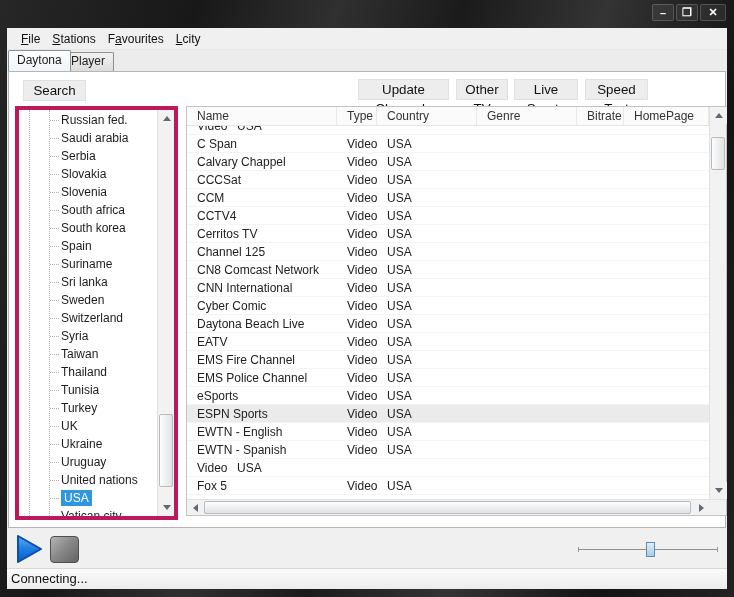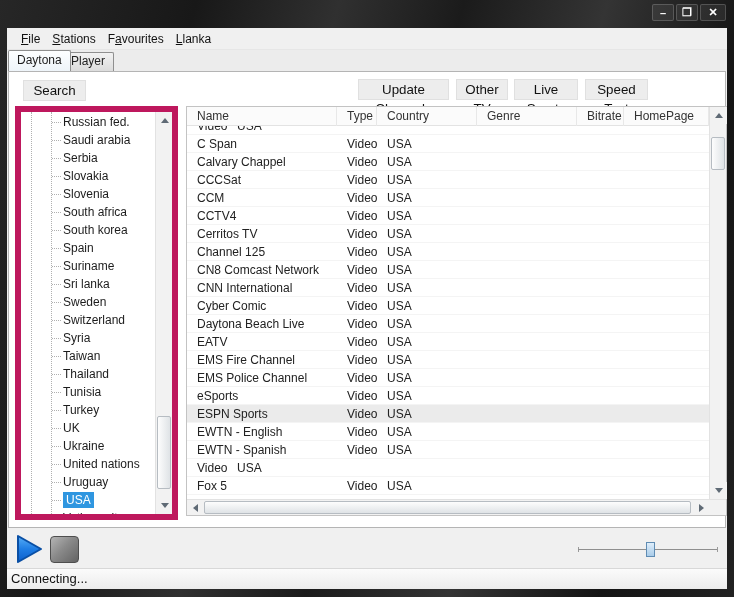--- a/index.html
+++ b/index.html
@@ -38,21 +38,21 @@
   .btn { position:absolute; height:21px; line-height:19px; text-align:center;
     background:#ededed; border:1px solid #e0e0e0; color:#111; }
   .btn-search { left:14px; top:8px; width:63px; }
   .btn-update { left:349px; top:7px; width:91px; }
   .btn-other  { left:447px; top:7px; width:52px; }
   .btn-live   { left:505px; top:7px; width:64px; }
   .btn-speed  { left:576px; top:7px; width:63px; }
 
   
   .tree { position:absolute; left:6px; top:34px; width:163px; height:414px;
-    background:#fff; border:6px solid #be185d; overflow:hidden; }
+    background:#fff; border:4px solid #be185d; overflow:hidden; }
   .vline1,.vline2 { position:absolute; top:0; bottom:0; border-left:1px dotted #b0b0b0; }
   .vline1 { left:10px; } .vline2 { left:30px; }
   .titem { position:relative; height:18px; line-height:18px; padding-left:42px; white-space:nowrap; }
   .titem .conn { position:absolute; left:31px; top:9px; width:9px; border-top:1px dotted #b0b0b0; }
   .titem .tlabel { color:#1c1c1c; }
   .titem .tlabel.sel { background:#2f96e0; color:#fff; padding:1px 3px; }
   .treeitems { position:absolute; left:0; top:1px; right:17px; bottom:0; }
 
   
   .vscroll { position:absolute; right:0; top:0; bottom:0; width:17px; background:#f2f2f2; border-left:1px solid #e2e2e2; }
@@ -122,21 +122,21 @@
       </div>
     </div>
   </div>
 
   <div class="client">
 
     <div class="menubar">
       <span class="menuitem"><span></span><span class="accel">F</span><span>ile</span></span>
       <span class="menuitem"><span></span><span class="accel">S</span><span>tations</span></span>
       <span class="menuitem"><span>F</span><span class="accel">a</span><span>vourites</span></span>
-      <span class="menuitem"><span></span><span class="accel">L</span><span>lanka</span></span>
+      <span class="menuitem"><span></span><span class="accel">L</span><span>city</span></span>
     </div>
 
     <div class="tabsbar">
       <div class="tab active">Daytona</div>
       <div class="tab inactive">Player</div>
     </div>
 
     <div class="panel">
 
       <button class="btn btn-search">Search</button>
@@ -161,22 +161,22 @@
             <div class="titem"><span class="conn"></span><span class="tlabel">Sri lanka</span></div>
             <div class="titem"><span class="conn"></span><span class="tlabel">Sweden</span></div>
             <div class="titem"><span class="conn"></span><span class="tlabel">Switzerland</span></div>
             <div class="titem"><span class="conn"></span><span class="tlabel">Syria</span></div>
             <div class="titem"><span class="conn"></span><span class="tlabel">Taiwan</span></div>
             <div class="titem"><span class="conn"></span><span class="tlabel">Thailand</span></div>
             <div class="titem"><span class="conn"></span><span class="tlabel">Tunisia</span></div>
             <div class="titem"><span class="conn"></span><span class="tlabel">Turkey</span></div>
             <div class="titem"><span class="conn"></span><span class="tlabel">UK</span></div>
             <div class="titem"><span class="conn"></span><span class="tlabel">Ukraine</span></div>
+            <div class="titem"><span class="conn"></span><span class="tlabel">Uruguay</span></div>
             <div class="titem"><span class="conn"></span><span class="tlabel">United nations</span></div>
-            <div class="titem"><span class="conn"></span><span class="tlabel">Uruguay</span></div>
             <div class="titem"><span class="conn"></span><span class="tlabel sel">USA</span></div>
             <div class="titem"><span class="conn"></span><span class="tlabel">Vatican city</span></div>
           </div>
         <div class="vscroll">
           <div class="sbtn up">
               <span class="arrow-up"></span>
             </div>
           <div class="vthumb"></div>
           <div class="sbtn down">
               <span class="arrow-down"></span>

